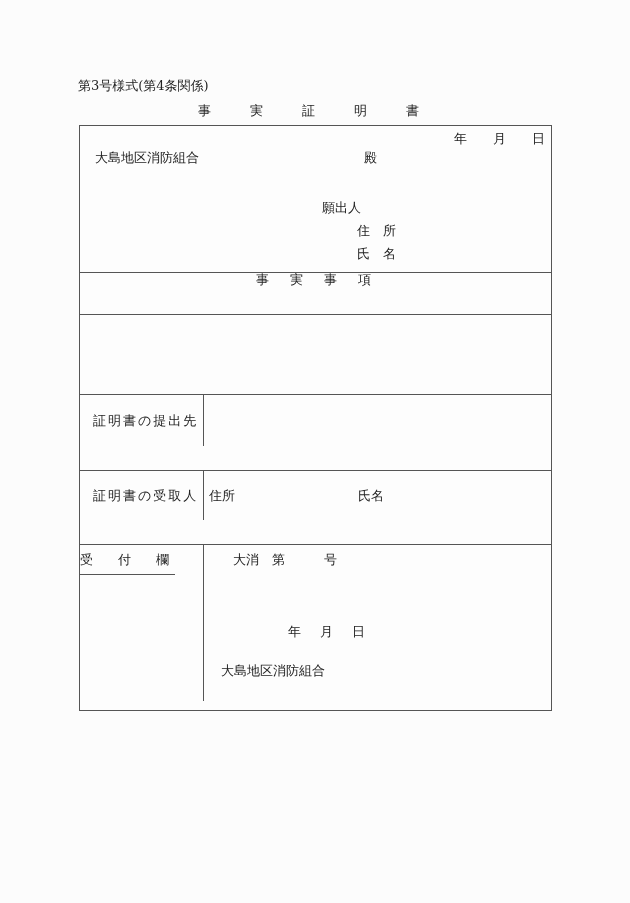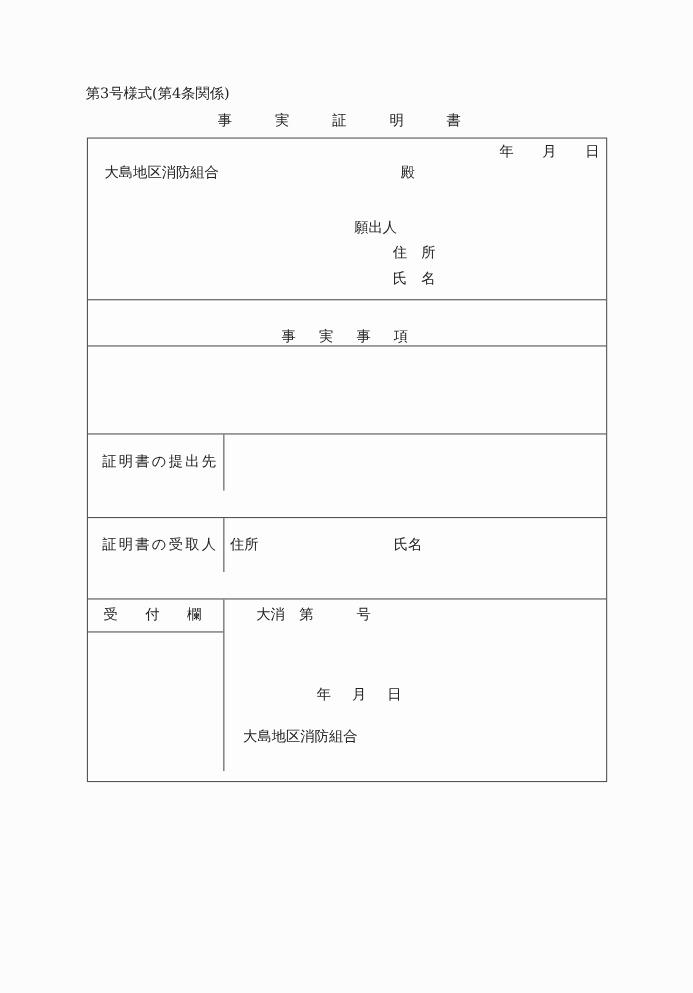--- a/index.html
+++ b/index.html
@@ -27,21 +27,21 @@
   .sec1 .date-line  { position: absolute; top: 6px; right: 6px; white-space: pre; }
   .sec1 .addressee  { position: absolute; left: 15px; top: 25px; }
   .sec1 .honorific  { position: absolute; left: 284px; top: 25px; }
   .sec1 .request    { position: absolute; left: 15px; top: 49px; }
   .sec1 .applicant  { position: absolute; left: 242px; top: 75px; }
   .sec1 .addr-label { position: absolute; left: 277px; top: 98px; white-space: pre; }
   .sec1 .name-label { position: absolute; left: 277px; top: 121px; white-space: pre; }
 
   
   .sec2 { height: 42px; border-top: 1px solid #555;
-          display: flex; align-items: flex-end; justify-content: center; }
+          display: flex; align-items: flex-start; justify-content: center; }
   .sec2 span { letter-spacing: 4px; white-space: pre; }
 
   
   .sec3 { height: 56px; border-top: 1px solid #555; }
 
   
   .row { display: flex; border-top: 1px solid #555; margin-top: 24px; }
   .sec4 { height: 52px; }
   .sec5 { height: 50px; }
   .sec6 { height: 157px; }
@@ -49,21 +49,21 @@
     width: 124px; border-right: 1px solid #555;
     display: flex; align-items: center;
     padding-left: 13px; letter-spacing: 2px; white-space: pre;
   }
   .cell-value { flex: 1; }
   .recipient-value { display: flex; align-items: center; padding-left: 5px; text-align: center; }
   .recipient-name  { margin-left: 123px; }
 
   
   .reception-col { width: 124px; border-right: 1px solid #555;
-                   display: flex; flex-direction: column; }
+                   display: flex; flex-direction: row; }
   .reception-label { height: 30px; border-bottom: 1px solid #555;
                      display: flex; align-items: center; justify-content: center;
                      letter-spacing: 6px; white-space: pre; }
   .reception-empty { flex: 1; }
   .reception-body { flex: 1; position: relative; }
   .reception-body .doc-number { position: absolute; left: 29px; top: 8px;  white-space: pre; }
   .reception-body .certify    { position: absolute; left: 29px; top: 46px; }
   .reception-body .cert-date  { position: absolute; left: 84px; top: 80px; letter-spacing: 3px; white-space: pre; }
   .reception-body .org        { position: absolute; left: 17px; top: 119px; }
 </style>

